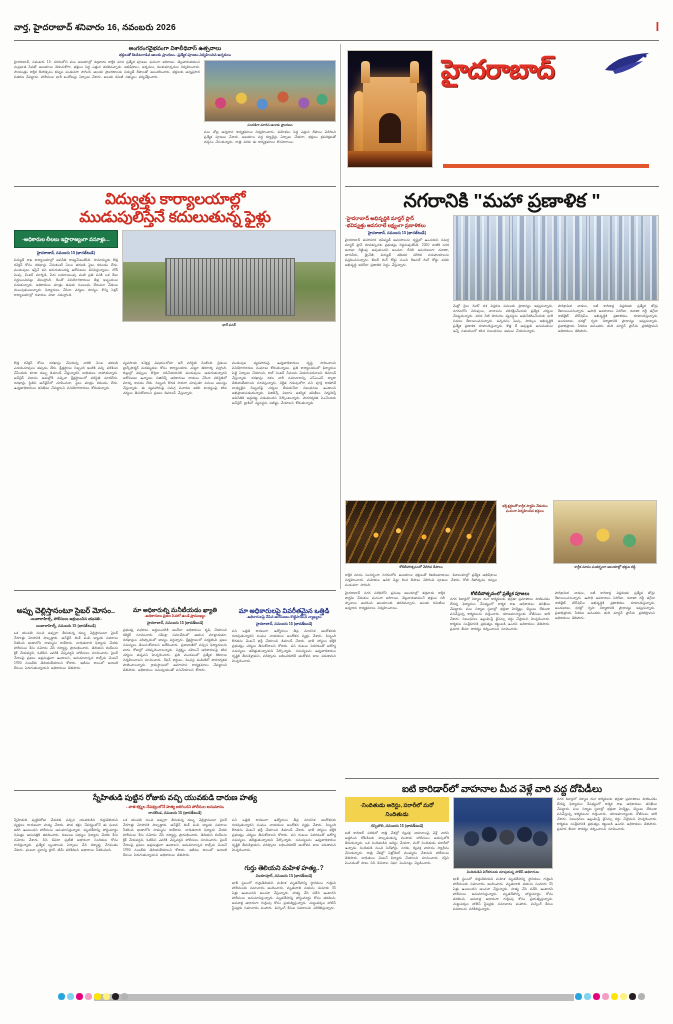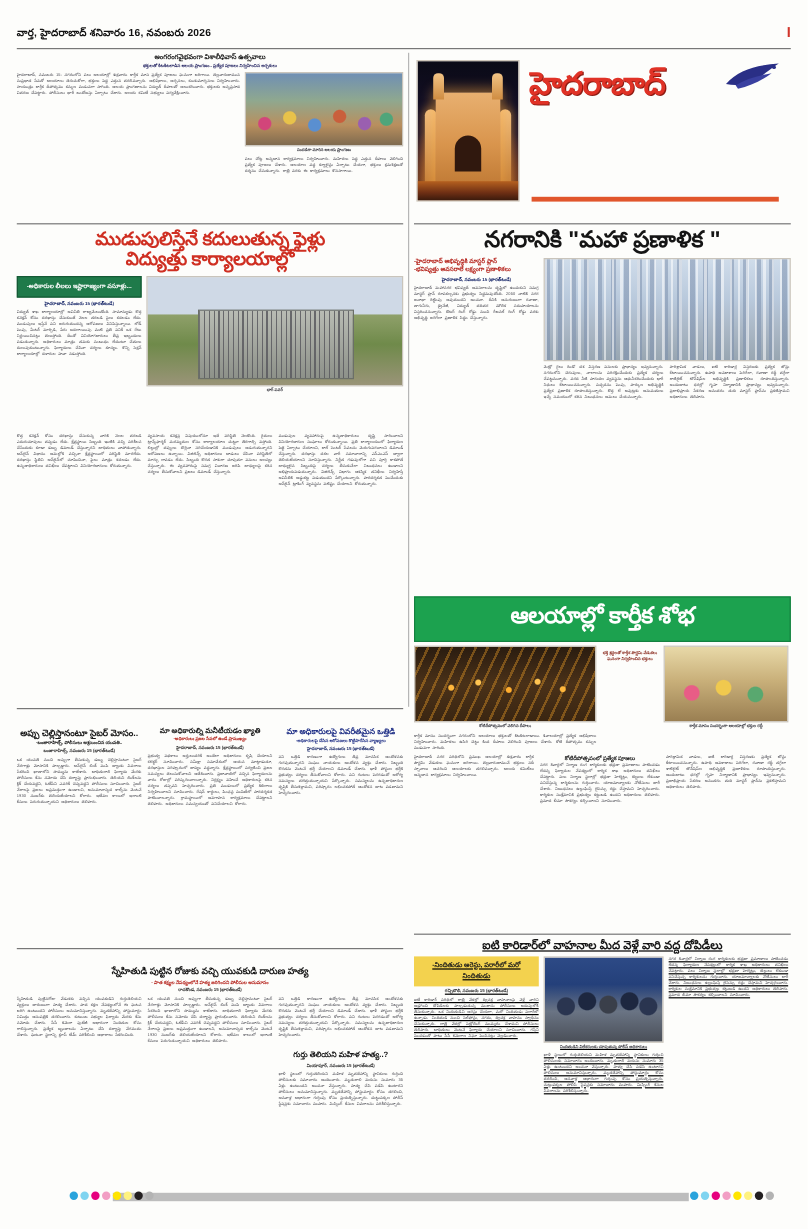--- a/index.html
+++ b/index.html
@@ -256,22 +256,22 @@
       </svg>
     </div>
 
     <div class="mh-underline"></div>
   </div>
 
   <div class="hline" style="left:14px; top:186px; width:322px; background:#777;"></div>
   <div class="hline" style="left:345px; top:186px; width:314px; background:#777;"></div>
 
   <div style="position:absolute; left:14px; top:190px; width:322px;">
+    <div class="hl-red" style="font-size:15.5px;">విద్యుత్తు కార్యాలయాల్లో</div>
     <div class="hl-red" style="font-size:15.5px; margin-top:1px;">ముడుపులిస్తేనే కదులుతున్న ఫైళ్లు</div>
-    <div class="hl-red" style="font-size:15.5px;">విద్యుత్తు కార్యాలయాల్లో</div>
 
     <div style="display:flex; gap:4px; margin-top:4px;">
       <div style="width:104px;">
         <div class="greenbox">-అధికారుల లీలలు ఇష్టారాజ్యంగా వసూళ్లు...</div>
         <div class="dateline" style="font-size:3.8px; margin-top:3px;">హైదరాబాద్, నవంబరు 15 (భారత్‌టుడే)</div>
         <div class="txt" style="height:100px;">విద్యుత్ శాఖ కార్యాలయాల్లో అవినీతి రాజ్యమేలుతోంది. సామాన్యుడు కొత్త కనెక్షన్ కోసం దరఖాస్తు చేసుకుంటే నెలల తరబడి ఫైలు కదలడం లేదు. ముడుపులు ఇస్తేనే పని జరుగుతుందన్న ఆరోపణలు వినిపిస్తున్నాయి. లోడ్ పెంపు, మీటర్ మార్పిడి, పేరు బదలాయింపు వంటి ప్రతి పనికీ ఒక రేటు నిర్ణయించినట్లు తెలుస్తోంది. దీంతో వినియోగదారులు తీవ్ర ఇబ్బందులు పడుతున్నారు. అధికారులు మాత్రం తమకు సంబంధం లేదంటూ చేతులు దులుపుకుంటున్నారు. ఫిర్యాదులు చేసినా చర్యలు శూన్యం. కొన్ని సెక్షన్ కార్యాలయాల్లో దళారుల హవా నడుస్తోంది.</div>
       </div>
       <div style="width:214px;">
         <div class="photo p-gate" style="height:92px;"></div>
         <div class="cap">భాగ్ పవర్</div>
@@ -303,21 +303,20 @@
         <div class="photo p-city" style="height:86px;"></div>
         <div style="display:flex; gap:5px; margin-top:3px;">
           <div class="txt" style="width:100px; height:196px;">మెట్రో రైలు రెండో దశ విస్తరణ పనులకు ప్రాధాన్యం ఇవ్వనున్నారు. నగరంలోని చెరువులు, నాలాలను పరిరక్షించేందుకు ప్రత్యేక చర్యలు చేపట్టనున్నారు. వరద నీటి పారుదల వ్యవస్థను ఆధునీకరించేందుకు భారీ నిధులు కేటాయించనున్నారు. పచ్చదనం పెంపు, పార్కుల అభివృద్ధికి ప్రత్యేక ప్రణాళిక రూపొందిస్తున్నారు. కొత్త లే అవుట్లకు అనుమతులు ఇచ్చే సమయంలో కఠిన నిబంధనలు అమలు చేయనున్నారు.</div>
           <div class="txt" style="width:100px; height:196px;">పారిశ్రామిక వాడలు, ఐటీ కారిడార్ల విస్తరణకు ప్రత్యేక జోన్లు కేటాయించనున్నారు. ఉపాధి అవకాశాలు పెరిగేలా, రవాణా రద్దీ తగ్గేలా శాటిలైట్ టౌన్‌షిప్‌ల అభివృద్ధికి ప్రణాళికలు రూపొందిస్తున్నారు. అందుబాటు ధరల్లో గృహ నిర్మాణానికి ప్రాధాన్యం ఇవ్వనున్నారు. ప్రజాభిప్రాయ సేకరణ అనంతరం తుది మాస్టర్ ప్లాన్‌ను ప్రకటిస్తామని అధికారులు తెలిపారు.</div>
         </div>
       </div>
     </div>
   </div>
 
   <div style="position:absolute; left:345px; top:497px; width:314px;">
-    <div class="greenbanner">ఆలయాల్లో కార్తీక శోభ</div>
 
     <div style="display:flex; gap:4px; margin-top:3px;">
       <div style="width:152px;">
         <div class="photo p-lamps" style="height:64px;"></div>
         <div class="cap">కోటిదీపోత్సవంలో వెలిగిన దీపాలు</div>
       </div>
       <div style="width:48px; font-size:3.4px; line-height:4.8px; font-weight:bold; color:#8a2a1e; text-align:center; padding-top:4px;">భక్తి శ్రద్ధలతో కార్తీక పౌర్ణమి వేడుకలు ఘనంగా నిర్వహించిన భక్తులు</div>
       <div style="width:104px;">
         <div class="photo p-festival" style="height:64px;"></div>
         <div class="cap">కార్తీక మాసం సందర్భంగా ఆలయాల్లో భక్తుల రద్దీ</div>
@@ -363,38 +362,38 @@
       <div style="width:104px;">
         <div class="hl-blue" style="font-size:6.6px;">మా అధికారులపై వివరీతమైన ఒత్తిడి</div>
         <div style="font-size:3.6px; font-weight:bold; color:#1f2f86; text-align:center; line-height:5px;">-అధికారులపై చేసిన ఆరోపణలు కొట్టిపారేసిన వ్యాఖ్యలు</div>
         <div class="dateline" style="font-size:3.7px;">హైదరాబాద్, నవంబరు 15 (భారత్‌టుడే)</div>
         <div class="txt" style="height:166px;">పని ఒత్తిడి కారణంగా ఉద్యోగులు తీవ్ర మానసిక ఆందోళనకు గురవుతున్నారని సంఘం నాయకులు ఆందోళన వ్యక్తం చేశారు. సిబ్బంది కొరతను వెంటనే భర్తీ చేయాలని డిమాండ్ చేశారు. ఖాళీ పోస్టుల భర్తీకి ప్రభుత్వం చర్యలు తీసుకోవాలని కోరారు. పని గంటలు పెరగడంతో ఆరోగ్య సమస్యలు తలెత్తుతున్నాయని పేర్కొన్నారు. సమస్యలను ఉన్నతాధికారుల దృష్టికి తీసుకెళ్లామని, పరిష్కారం లభించకపోతే ఆందోళన బాట పడతామని హెచ్చరించారు.</div>
       </div>
     </div>
   </div>
 
   <div class="hline" style="left:14px; top:790px; width:322px; background:#777;"></div>
-  <div style="position:absolute; left:14px; top:794px; width:322px;margin-top:12px;">
+  <div style="position:absolute; left:14px; top:794px; width:322px;">
     <div class="hl-blk" style="font-size:7.6px;">స్నేహితుడి పుట్టిన రోజుకు వచ్చి యువకుడి దారుణ హత్య</div>
     <div style="font-size:3.9px; font-weight:bold; color:#b5231c; text-align:center; line-height:5.4px; margin-top:1px;">- పాత కక్ష్యల నేపథ్యంలోనే హత్య జరిగిందని పోలీసుల అనుమానం</div>
     <div class="dateline blk" style="font-size:3.7px;">రాచకొండ, నవంబరు 15 (భారత్‌టుడే)</div>
     <div style="display:flex; gap:5px; margin-top:1px;">
       <div class="txt" style="width:104px; height:152px;">స్నేహితుడి పుట్టినరోజు వేడుకకు వచ్చిన యువకుడిని గుర్తుతెలియని వ్యక్తులు దారుణంగా హత్య చేశారు. పాత కక్షల నేపథ్యంలోనే ఈ ఘటన జరిగి ఉంటుందని పోలీసులు అనుమానిస్తున్నారు. మృతదేహాన్ని పోస్టుమార్టం నిమిత్తం ఆసుపత్రికి తరలించారు. కుటుంబ సభ్యుల ఫిర్యాదు మేరకు కేసు నమోదు చేశారు. సీసీ కెమెరా ఫుటేజీ ఆధారంగా నిందితుల కోసం గాలిస్తున్నారు. ప్రత్యేక బృందాలను ఏర్పాటు చేసి దర్యాప్తు వేగవంతం చేశారు. ఘటనా స్థలాన్ని క్లూస్ టీమ్ పరిశీలించి ఆధారాలు సేకరించింది.</div>
       <div class="txt" style="width:104px; height:152px;">ఒక యువతి నుంచి అప్పుగా తీసుకున్న డబ్బు చెల్లిస్తానంటూ సైబర్ నేరగాళ్లు మోసానికి పాల్పడ్డారు. ఆన్‌లైన్ లింక్ పంపి బ్యాంకు వివరాలు సేకరించి ఖాతాలోని సొమ్మును కాజేశారు. బాధితురాలి ఫిర్యాదు మేరకు పోలీసులు కేసు నమోదు చేసి దర్యాప్తు ప్రారంభించారు. తెలియని లింక్‌లను క్లిక్ చేయవద్దని, ఓటీపీని ఎవరికీ చెప్పవద్దని పోలీసులు సూచించారు. సైబర్ నేరాలపై ప్రజలు అప్రమత్తంగా ఉండాలని, అనుమానాస్పద కాల్స్‌ను వెంటనే 1930 నంబర్‌కు తెలియజేయాలని కోరారు. ఇటీవల కాలంలో ఇలాంటి కేసులు పెరుగుతున్నాయని అధికారులు తెలిపారు.</div>
       <div style="width:104px;">
         <div class="txt" style="height:44px;">పని ఒత్తిడి కారణంగా ఉద్యోగులు తీవ్ర మానసిక ఆందోళనకు గురవుతున్నారని సంఘం నాయకులు ఆందోళన వ్యక్తం చేశారు. సిబ్బంది కొరతను వెంటనే భర్తీ చేయాలని డిమాండ్ చేశారు. ఖాళీ పోస్టుల భర్తీకి ప్రభుత్వం చర్యలు తీసుకోవాలని కోరారు. పని గంటలు పెరగడంతో ఆరోగ్య సమస్యలు తలెత్తుతున్నాయని పేర్కొన్నారు. సమస్యలను ఉన్నతాధికారుల దృష్టికి తీసుకెళ్లామని, పరిష్కారం లభించకపోతే ఆందోళన బాట పడతామని హెచ్చరించారు.</div>
         <div style="font-size:6.4px; font-weight:bold; color:#151515; text-align:center; line-height:8px; margin-top:2px;">గుర్తు తెలియని మహిళ హత్య..?</div>
         <div class="dateline blk" style="font-size:3.7px;">మియాపూర్, నవంబరు 15 (భారత్‌టుడే)</div>
         <div class="txt" style="height:88px;">ఖాళీ స్థలంలో గుర్తుతెలియని మహిళ మృతదేహాన్ని స్థానికులు గుర్తించి పోలీసులకు సమాచారం అందించారు. మృతురాలి వయసు సుమారు 35 ఏళ్లు ఉంటుందని అంచనా వేస్తున్నారు. హత్య చేసి పడేసి ఉంటారని పోలీసులు అనుమానిస్తున్నారు. మృతదేహాన్ని పోస్టుమార్టం కోసం తరలించి, ఆనవాళ్ల ఆధారంగా గుర్తింపు కోసం ప్రయత్నిస్తున్నారు. చుట్టుపక్కల పోలీస్ స్టేషన్లకు సమాచారం పంపారు. మిస్సింగ్ కేసుల వివరాలను పరిశీలిస్తున్నారు.</div>
       </div>
     </div>
   </div>
 
   <div class="hline" style="left:345px; top:778px; width:314px; background:#777;"></div>
-  <div style="position:absolute; left:345px; top:783px; width:314px;text-decoration:underline;">
+  <div style="position:absolute; left:345px; top:783px; width:314px;">
     <div class="hl-blk" style="font-size:9.6px;">ఐటి కారిడార్‌లో వాహనాల మీద వెళ్లే వారి వద్ద దోపిడీలు</div>
 
     <div style="display:flex; gap:4px; margin-top:3px;">
       <div style="width:104px;">
         <div class="yellowbox">-నిందితుడు అరెస్టు, పరారీలో మరో నిందితుడు</div>
         <div class="dateline blk" style="font-size:3.7px; margin-top:2px;">గచ్చిబౌలి, నవంబరు 15 (భారత్‌టుడే)</div>
         <div class="txt" style="height:140px;">ఐటీ కారిడార్ పరిధిలో రాత్రి వేళల్లో ద్విచక్ర వాహనాలపై వెళ్లే వారిని అడ్డగించి దోపిడీలకు పాల్పడుతున్న ముఠాను పోలీసులు అదుపులోకి తీసుకున్నారు. ఒక నిందితుడిని అరెస్టు చేయగా, మరో నిందితుడు పరారీలో ఉన్నాడు. నిందితుడి నుంచి సెల్‌ఫోన్లు, నగదు, ద్విచక్ర వాహనం స్వాధీనం చేసుకున్నారు. రాత్రి వేళల్లో పెట్రోలింగ్ ముమ్మరం చేశామని పోలీసులు తెలిపారు. బాధితులు వెంటనే ఫిర్యాదు చేయాలని సూచించారు. గస్తీని పెంచడంతో పాటు సీసీ కెమెరాల నిఘా పెంచినట్లు వెల్లడించారు.</div>
       </div>
       <div style="width:100px;">
         <div class="photo p-police" style="height:72px;"></div>

